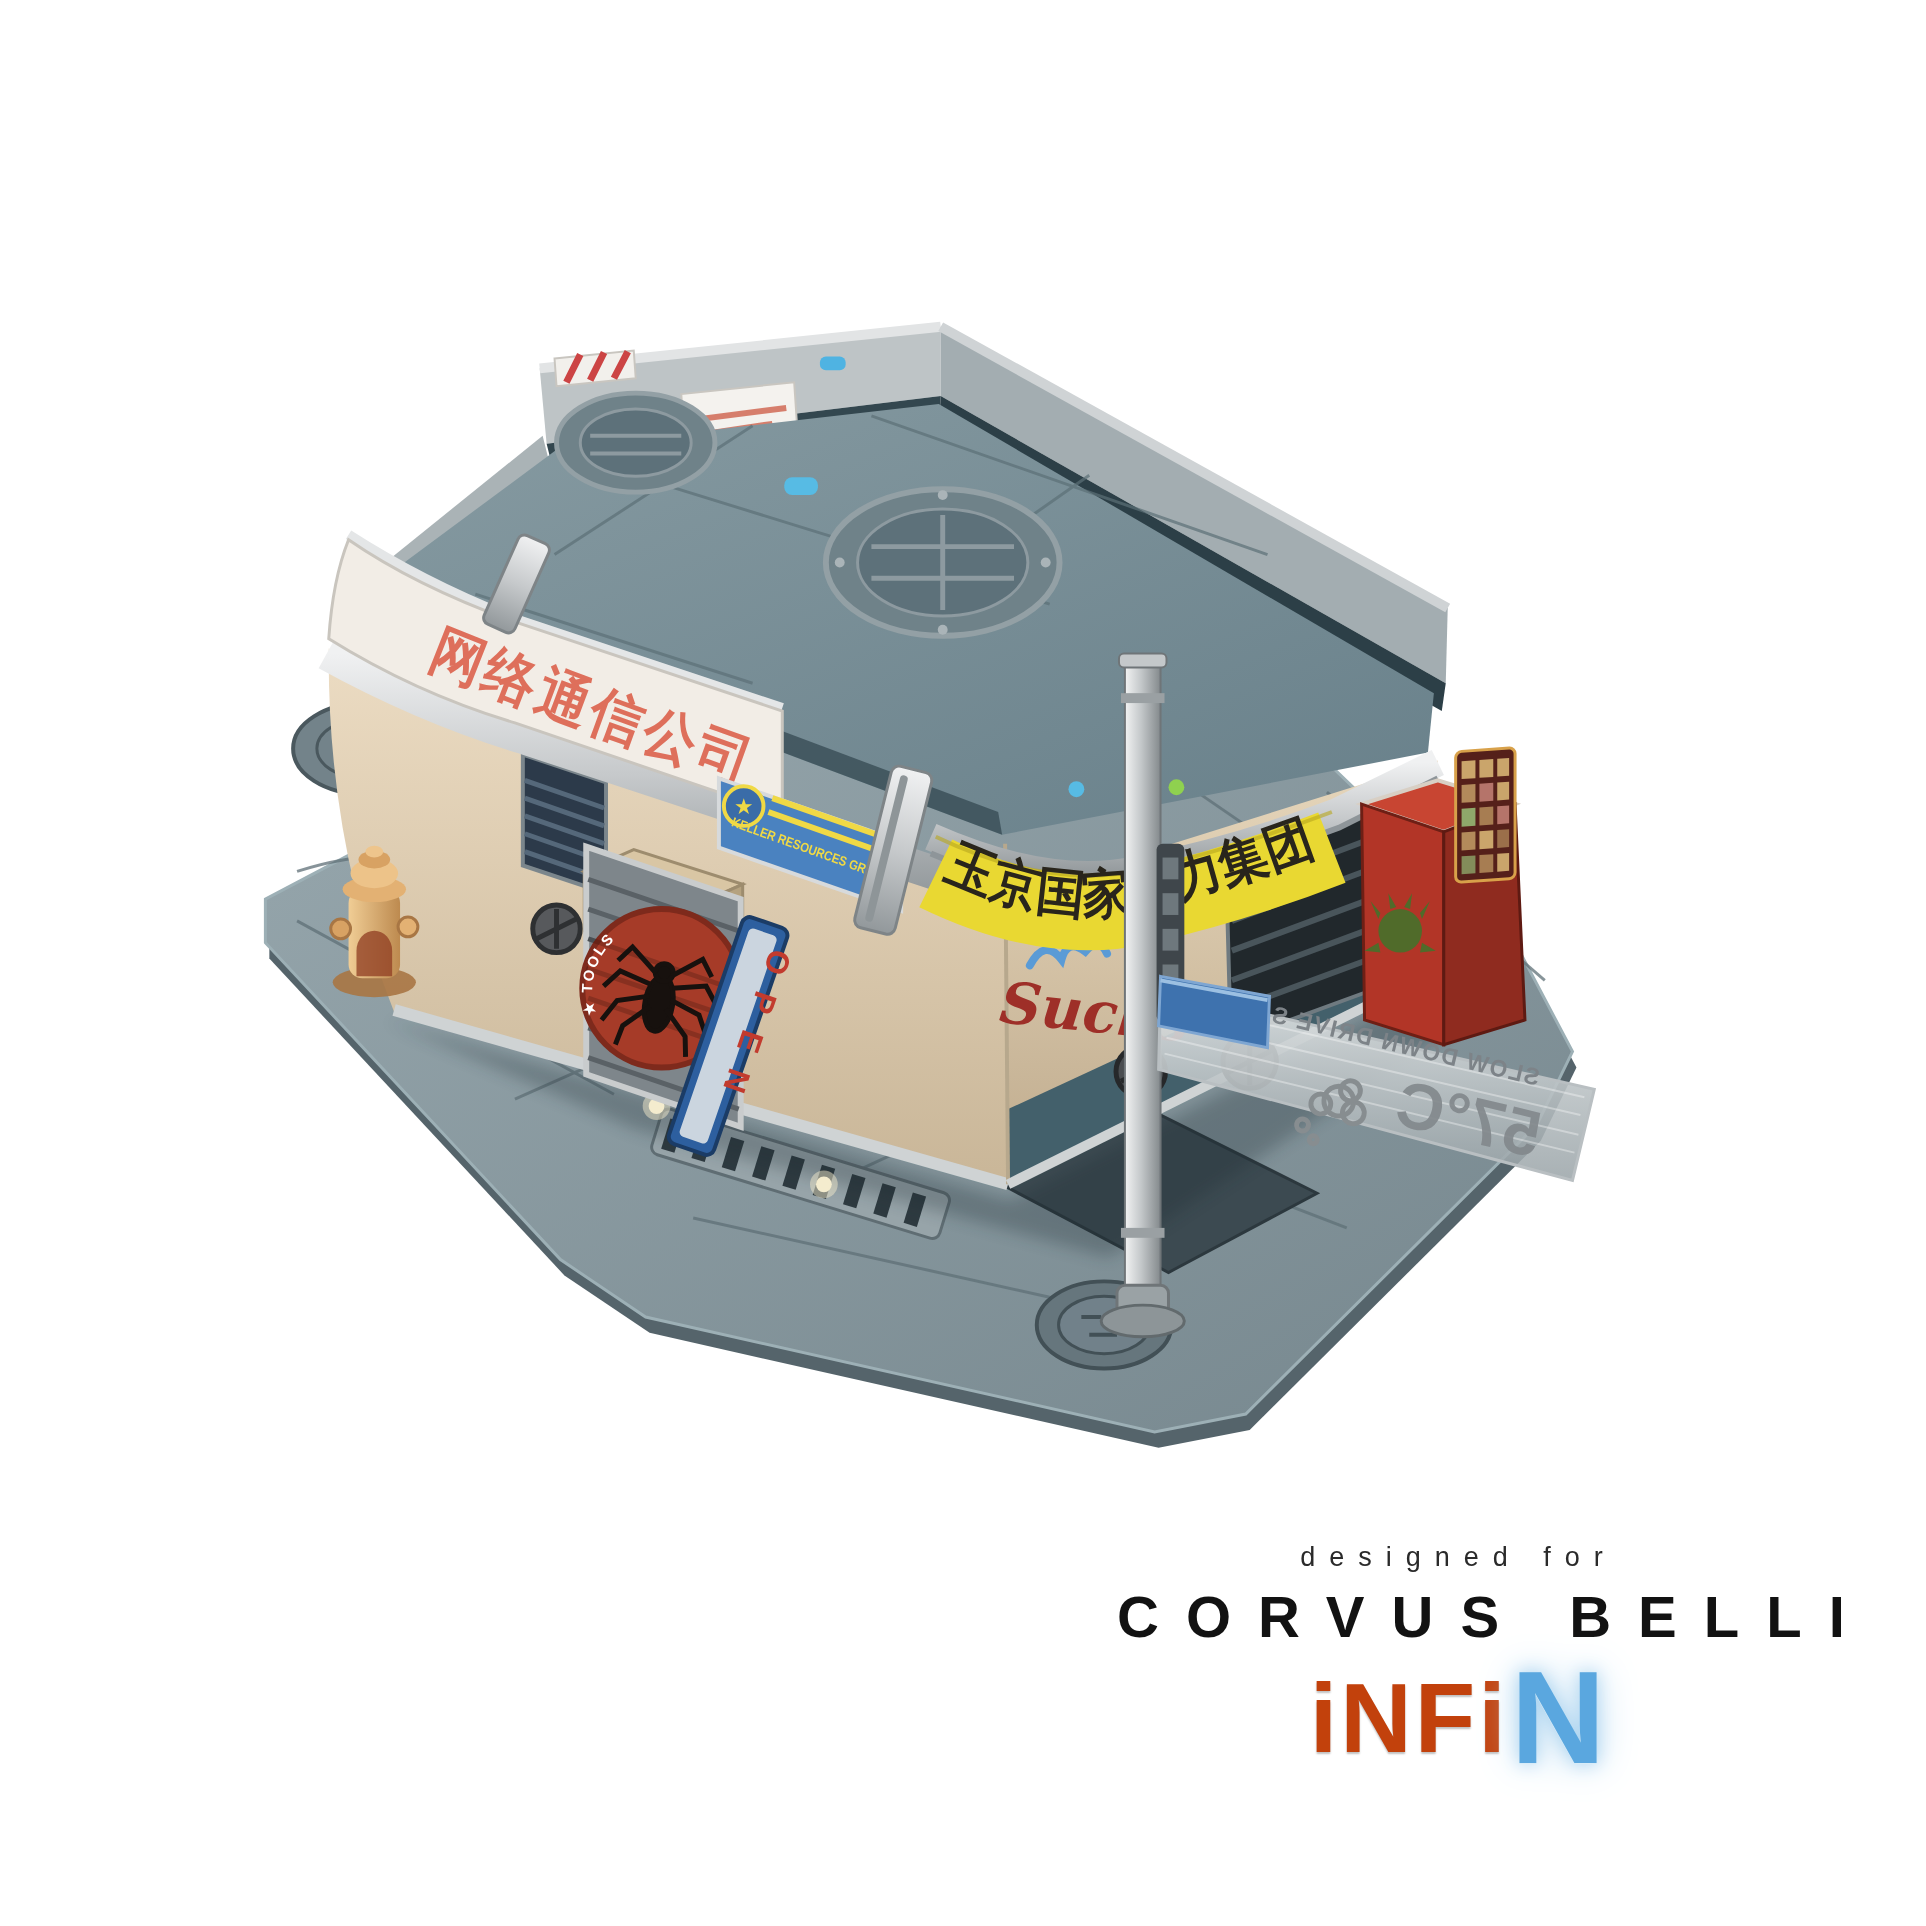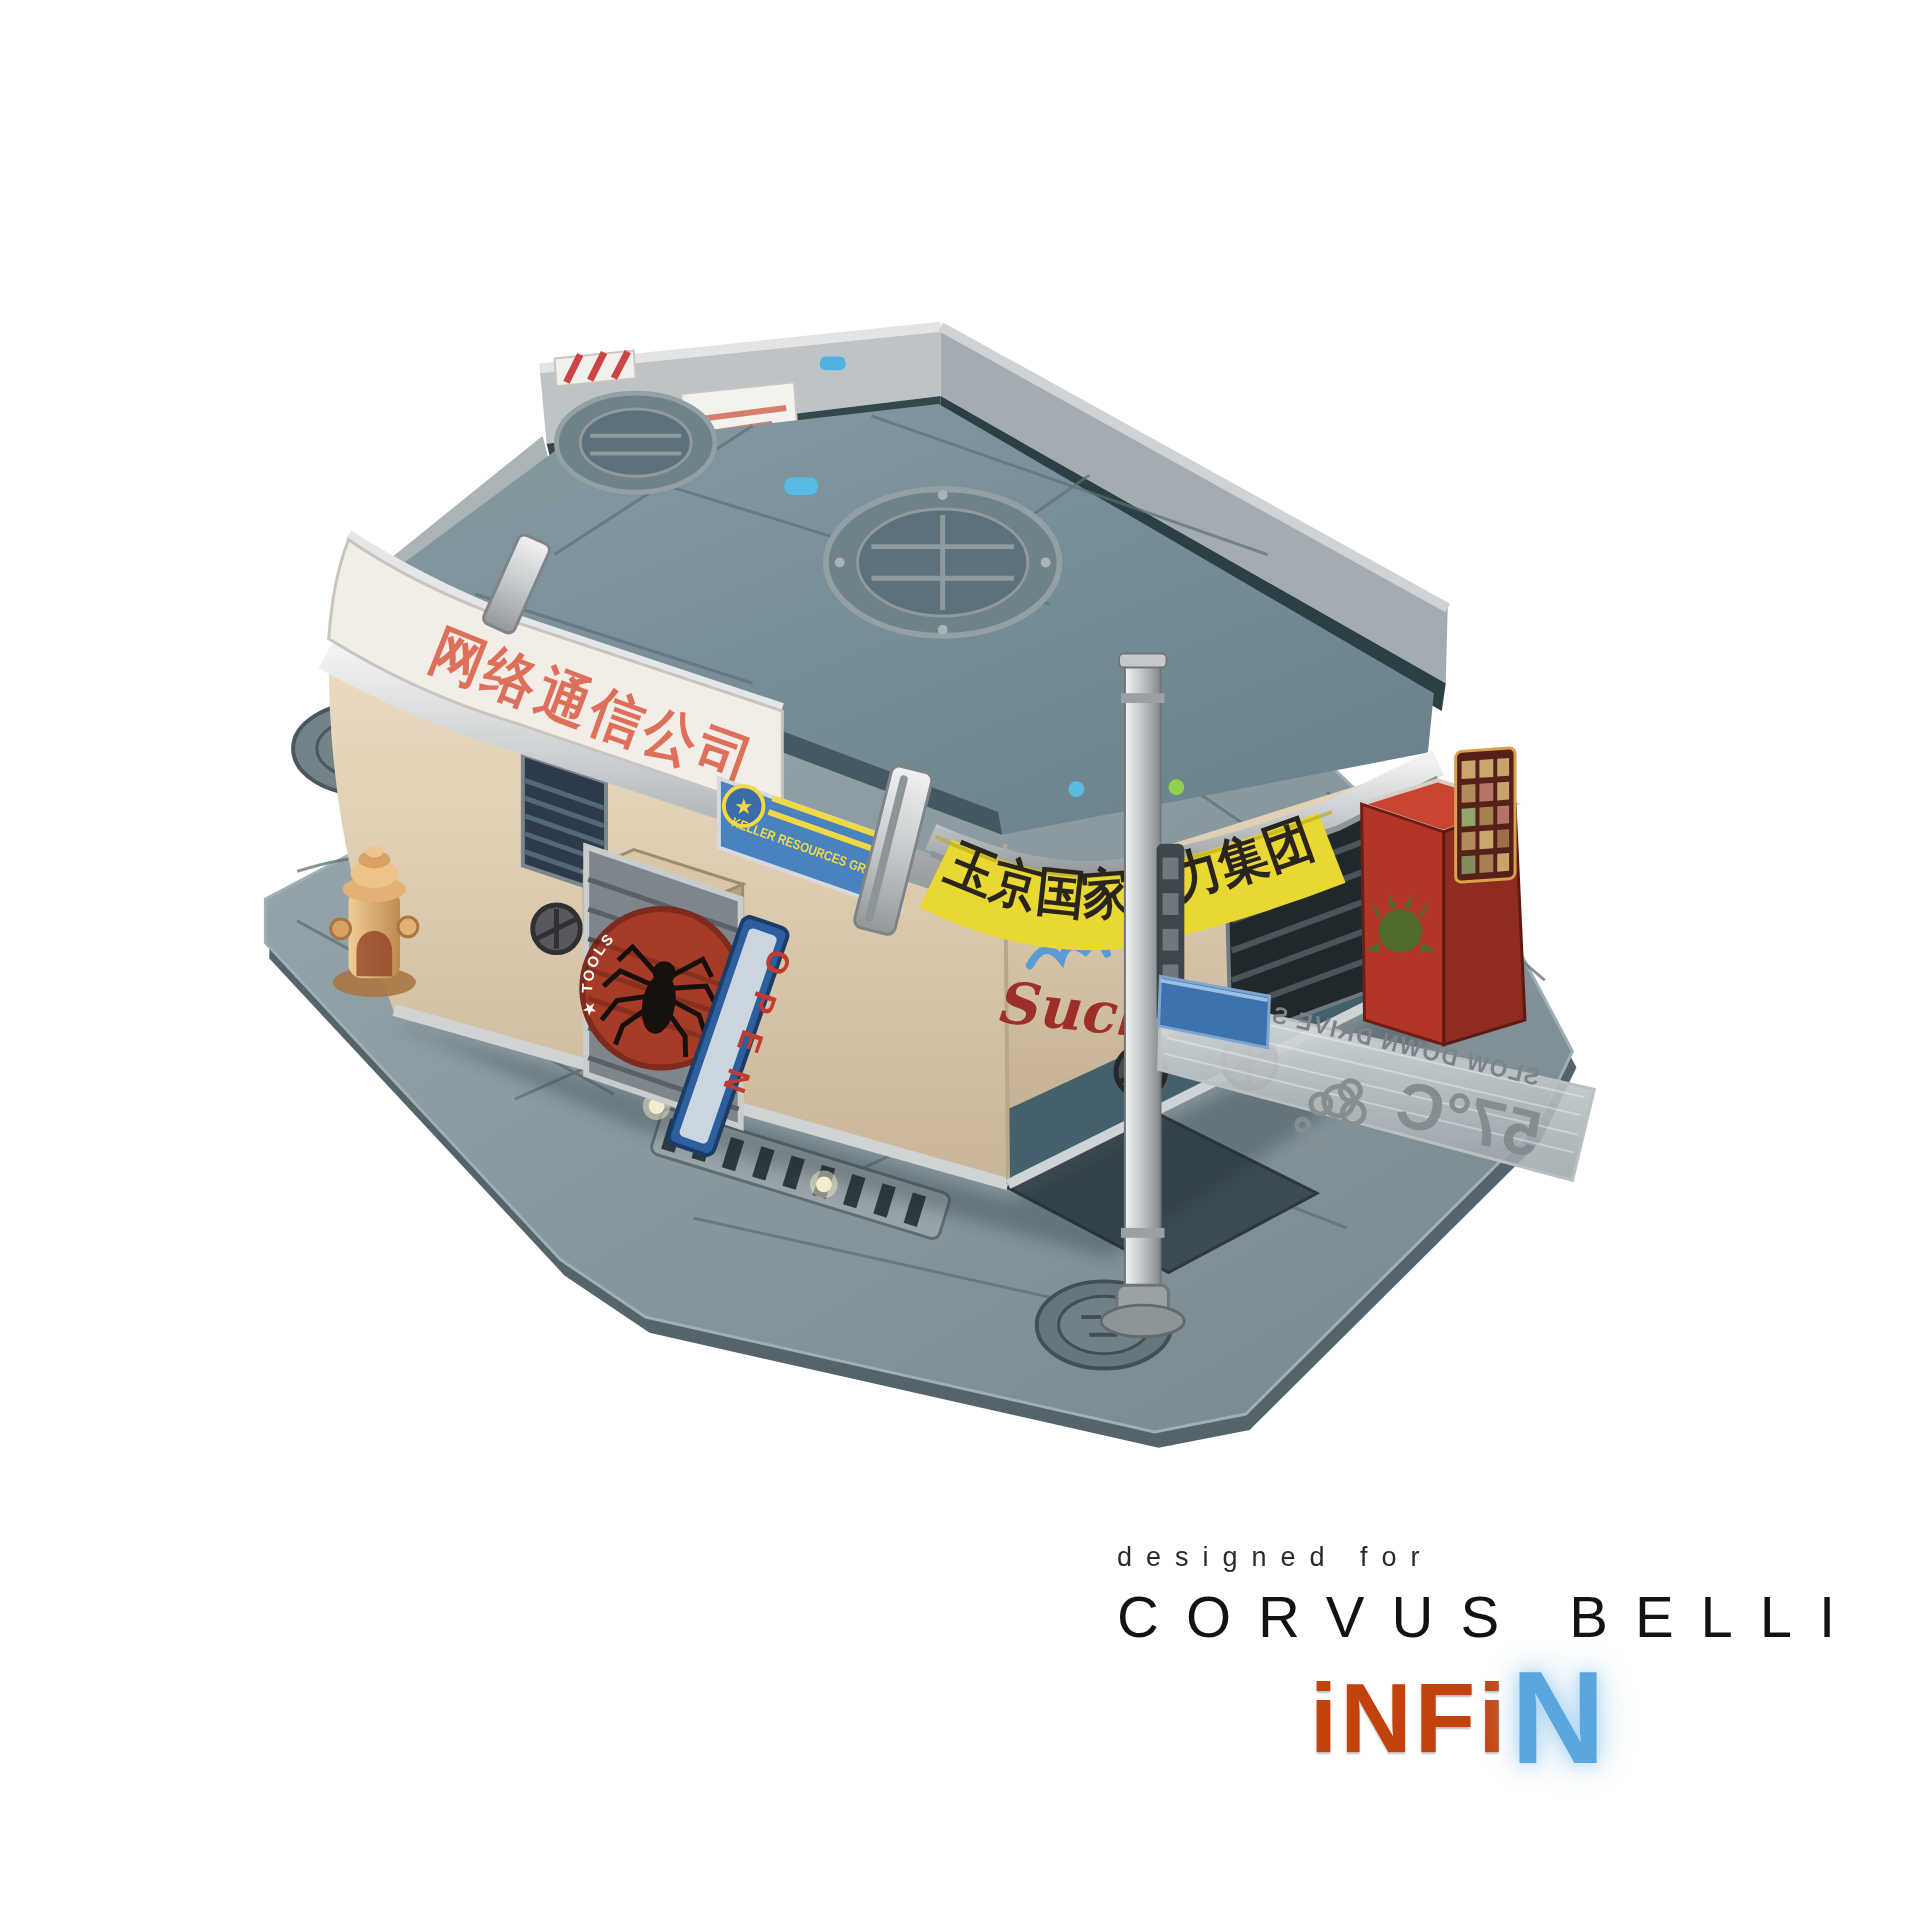--- a/index.html
+++ b/index.html
@@ -1,23 +1,23 @@
 <!DOCTYPE html>
 <html><head>
 <meta charset="utf-8">
 <style>
   html,body{margin:0;padding:0;background:#ffffff;}
   #canvas{position:relative;width:1927px;height:1927px;background:#ffffff;overflow:hidden;
           font-family:"Liberation Sans", sans-serif;}
   #scene-svg{position:absolute;left:0;top:0;}
   .cjk{font-family:"Liberation Sans", sans-serif;font-weight:bold;}
   
-  #brand{position:absolute;left:1117px;top:1542px;width:683px;}
+  #brand{position:absolute;left:1117px;top:1542px;width:683px;text-align:center;}
   .designed-for{font-size:27px;letter-spacing:14px;color:#2a2a2a;font-weight:400;}
-  .company{font-size:58px;letter-spacing:27px;color:#121212;font-weight:400;margin-top:10px;white-space:nowrap;}
+  .company{font-size:58px;letter-spacing:27px;color:#121212;font-weight:700;margin-top:10px;white-space:nowrap;}
   .logo-row{display:flex;align-items:center;justify-content:center;margin-top:2px;line-height:1;}
   .logo-black{font-size:99px;font-weight:bold;color:#c2410c;letter-spacing:3px;
               text-shadow:0 2px 2px rgba(0,0,0,.25);}
   .logo-accent{font-size:131px;font-weight:bold;color:#5aa7df;margin:0 2px;
                text-shadow:0 1px 0 #d8ecf8, 0 0 18px #a8d2ef, 0 0 42px #bcdcf2;}
 </style>
 </head>
 <body>
 
 <div id="canvas">

